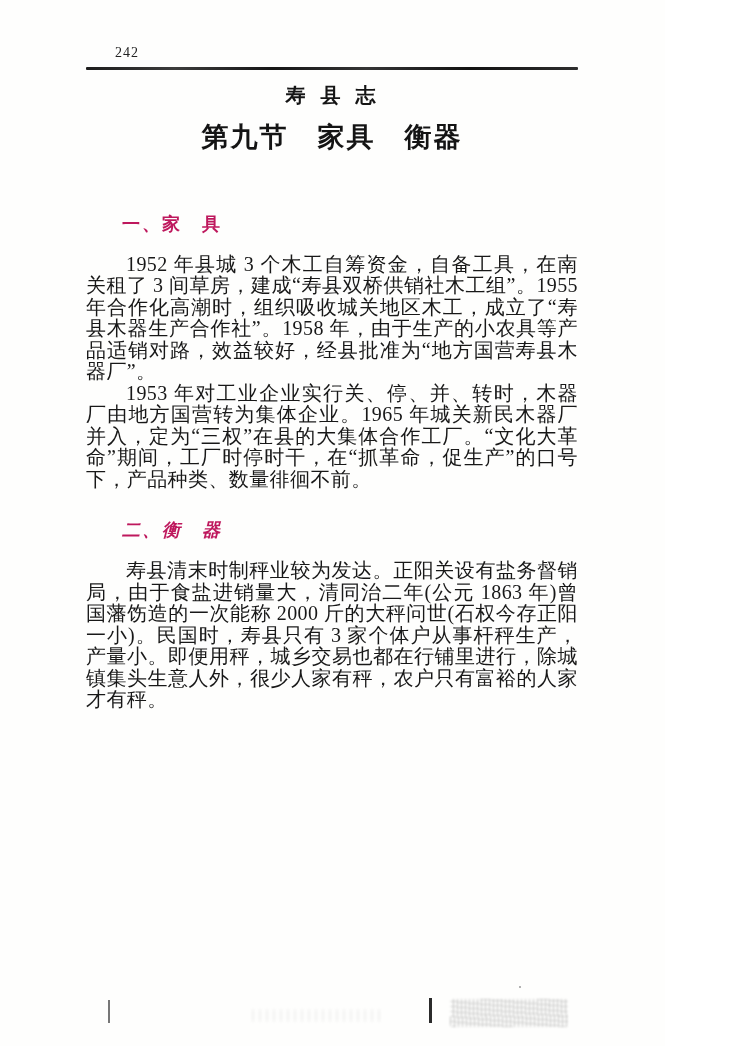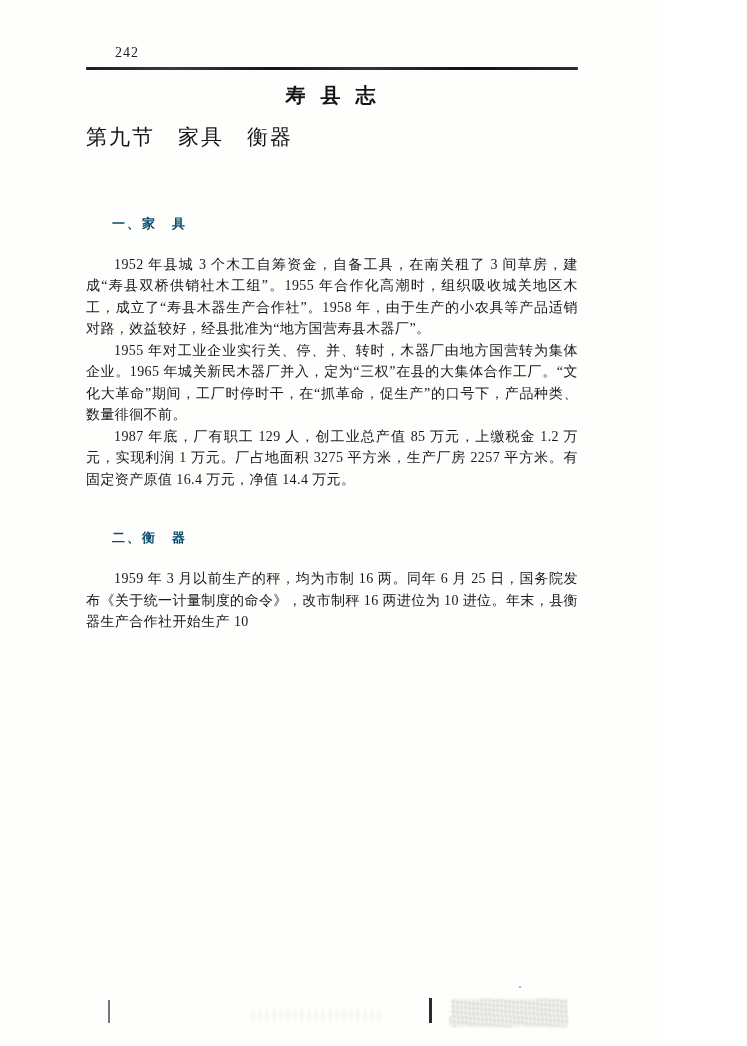--- a/index.html
+++ b/index.html
@@ -48,43 +48,44 @@
   }
   .header-rule {
     margin-top: 5px;
     height: 2.5px;
     background: linear-gradient(90deg, #1d1d1d, #3c3c3c 18%, #161616 38%, #353535 57%, #121212 78%, #2e2e2e);
     border-radius: 1px;
   }
   
   .chapter-title {
     margin: 54px 0 0 0;
-    text-align: left;
-    font-size: 21px;
-    font-weight: 400;
+    text-align: center;
+    font-size: 27px;
+    font-weight: 700;
     line-height: 26px;
     letter-spacing: 2px;
     color: #141414;
   }
   .section-heading {
     margin: 62px 0 18px 0;
-    font-size: 13px;
+    font-size: 18px;
     font-weight: 600;
     line-height: 24px;
     letter-spacing: 2px;
     text-indent: 2em;
-    color: #0c4a6e;
+    color: #be185d;
   }
   .section-heading.second {
-    margin-top: 36px;
+    margin-top: 28px;
+    font-style: italic;
   }
   
   .body-para {
     margin: 0;
-    font-size: 14px;
+    font-size: 20px;
     line-height: 21.5px;
     letter-spacing: 0.4px;
     text-align: justify;
     text-justify: inter-ideograph;
     text-indent: 2em;
     color: #181818;
   }
   
   .artifact {
     position: absolute;
@@ -146,26 +147,25 @@
     <span class="page-num">242</span>
     <span class="book-title">寿 县 志</span>
   </div>
   <div class="header-rule"></div>
 
   <h1 class="chapter-title">第九节　家具　衡器</h1>
 
   <h2 class="section-heading">一、家　具</h2>
 
   <p class="body-para">1952 年县城 3 个木工自筹资金，自备工具，在南关租了 3 间草房，建成“寿县双桥供销社木工组”。1955 年合作化高潮时，组织吸收城关地区木工，成立了“寿县木器生产合作社”。1958 年，由于生产的小农具等产品适销对路，效益较好，经县批准为“地方国营寿县木器厂”。</p>
-  <p class="body-para">1955 年对工业企业实行关、停、并、转时，木器厂由地方国营转为集体企业。1965 年城关新民木器厂并入，定为“三权”在县的大集体合作工厂。“文化大革命”期间，工厂时停时干，在“抓革命，促生产”的口号下，产品种类、数量徘徊不前。</p>
-  <p class="body-para">1987 年底，厂有职工 129 人，创工业总产值 85 万元，上缴税金 1.2 万元，实现利润 1 万元。厂占地面积 3275 平方米，生产厂房 2257 平方米。有固定资产原值 16.4 万元，净值 14.4 万元。</p>
+  <p class="body-para">1953 年对工业企业实行关、停、并、转时，木器厂由地方国营转为集体企业。1965 年城关新民木器厂并入，定为“三权”在县的大集体合作工厂。“文化大革命”期间，工厂时停时干，在“抓革命，促生产”的口号下，产品种类、数量徘徊不前。</p>
 
   <h2 class="section-heading second">二、衡　器</h2>
 
-  <p class="body-para">1959 年 3 月以前生产的秤，均为市制 16 两。同年 6 月 25 日，国务院发布《关于统一计量制度的命令》，改市制秤 16 两进位为 10 进位。年末，县衡器生产合作社开始生产 10</p>
+  <p class="body-para">寿县清末时制秤业较为发达。正阳关设有盐务督销局，由于食盐进销量大，清同治二年(公元 1863 年)曾国藩饬造的一次能称 2000 斤的大秤问世(石权今存正阳一小)。民国时，寿县只有 3 家个体户从事杆秤生产，产量小。即便用秤，城乡交易也都在行铺里进行，除城镇集头生意人外，很少人家有秤，农户只有富裕的人家才有秤。</p>
 
   <div class="artifact tick-left"></div>
   <div class="artifact tick-mid"></div>
   <div class="artifact smudge-main"></div>
   <div class="artifact smudge-faint"></div>
   <div class="artifact dots-top"></div>
 
 </div>
 
 </body></html>

